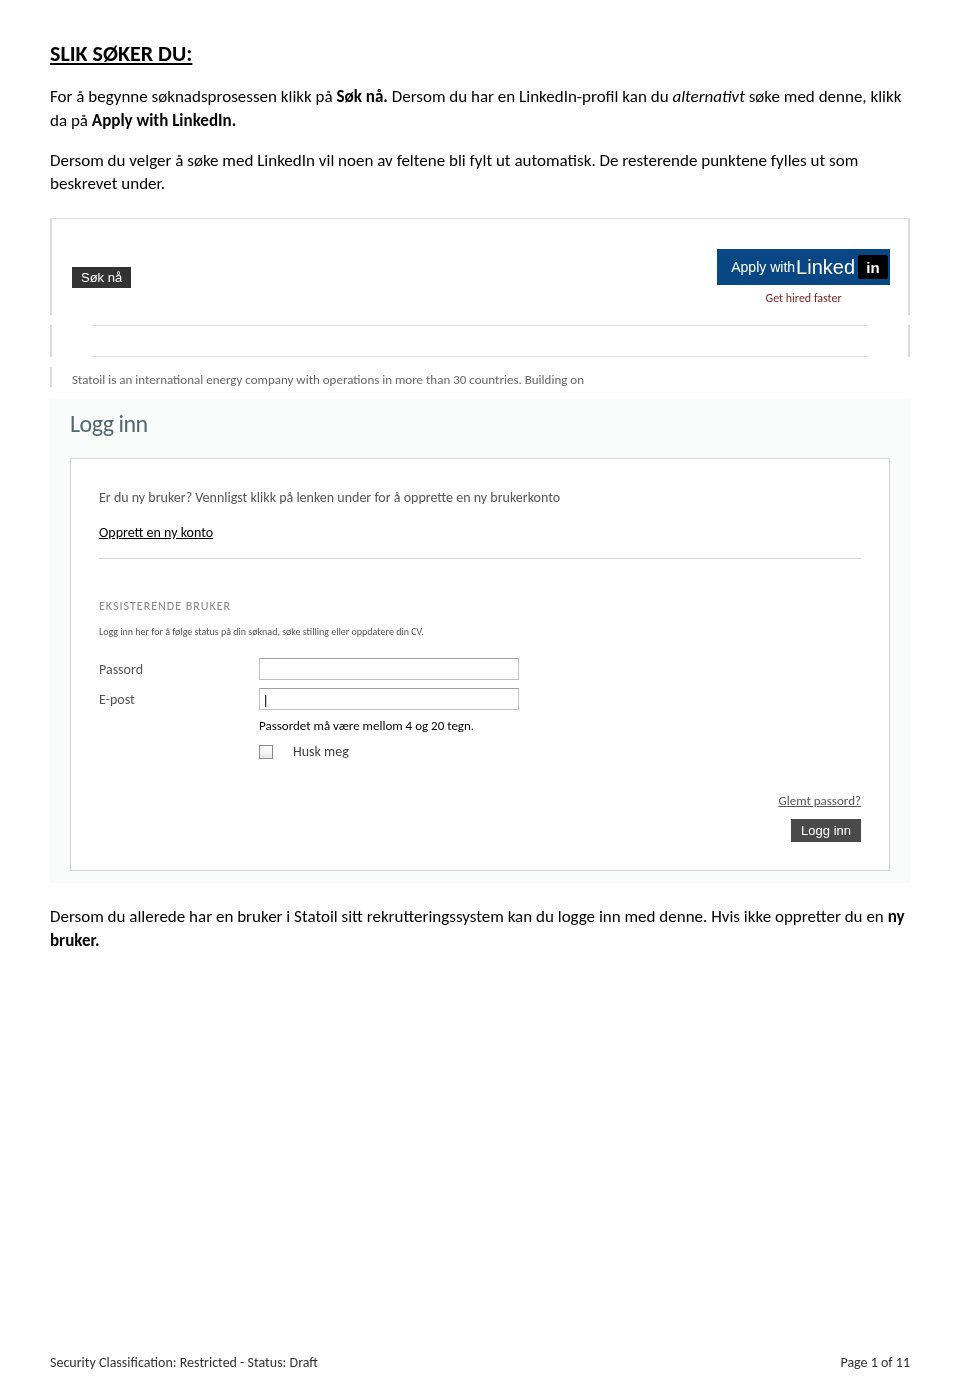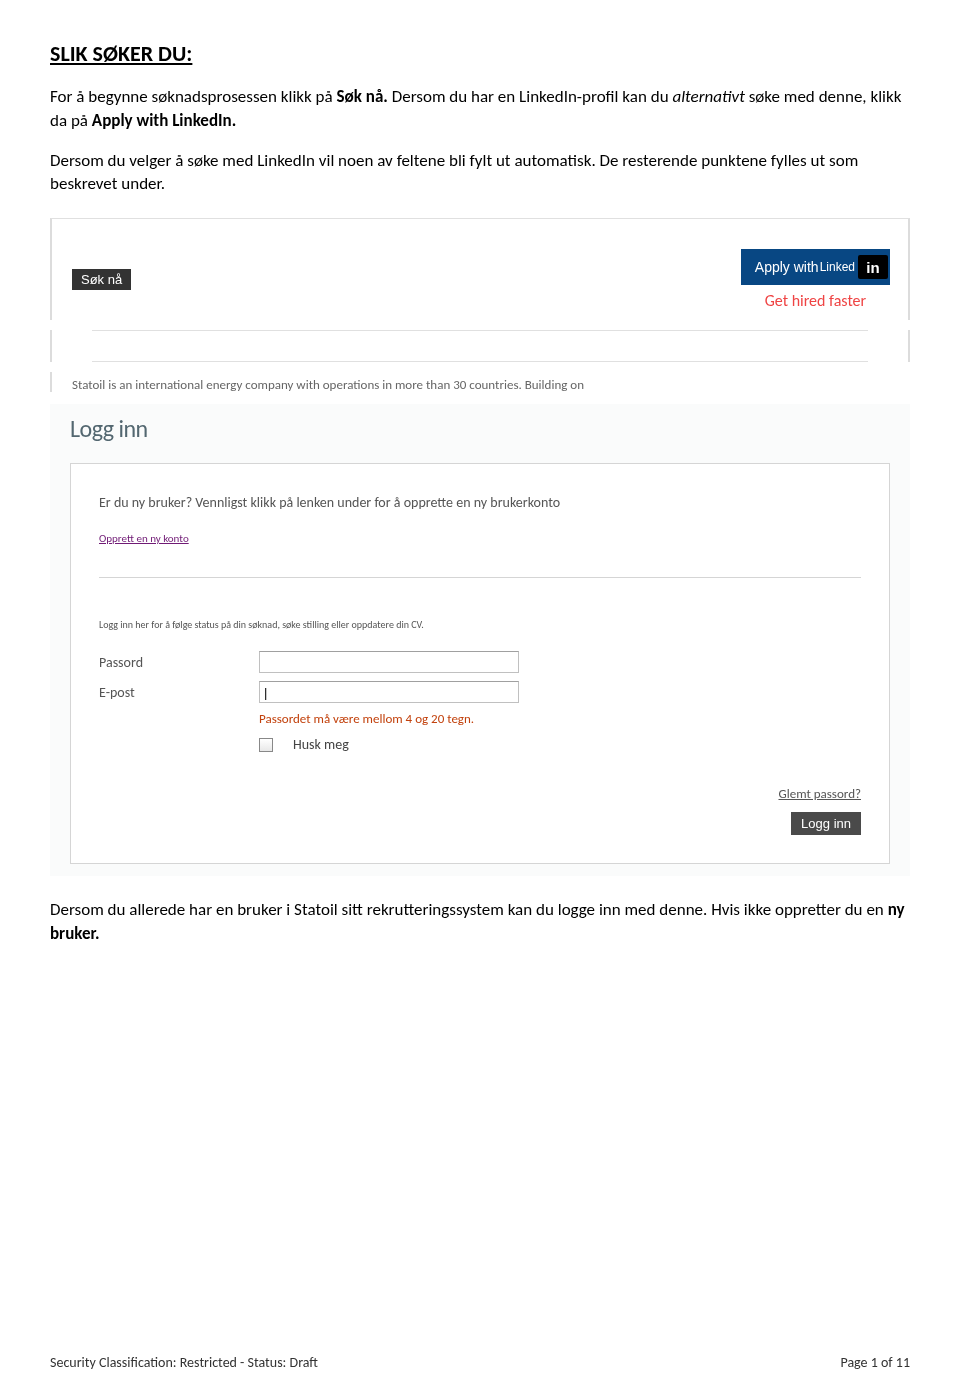--- a/index.html
+++ b/index.html
@@ -56,38 +56,38 @@
       color: #fff;
       font-size: 14px;
       padding: 6px 2px 6px 14px;
       border: none;
       display: inline-flex;
       align-items: center;
       gap: 1px;
       cursor: pointer;
     }
     .linkedin-btn .linkedin-word {
-      font-size: 12px;
+      font-size: 20px;
       font-weight: 500;
     }
     .linkedin-icon {
       width: 30px;
       height: 24px;
       background: #000000;
       border-radius: 2px;
       display: inline-flex;
       align-items: center;
       justify-content: center;
       font-weight: bold;
       font-size: 15px;
       margin-left: 2px;
     }
     .get-hired {
-      font-size: 16px;
-      color: #ef4444;
+      font-size: 12px;
+      color: #7f1d1d;
       margin-top: 6px;
     }
     .s1-divider {
       border-top: 1px solid #e0e0e0;
       border-bottom: 1px solid #e0e0e0;
       margin: 10px 20px;
       padding: 25px 0 5px 0;
     }
     .s1-text {
       font-size: 13px;
@@ -116,26 +116,26 @@
       color: #888;
       letter-spacing: 1px;
       margin-bottom: 12px;
     }
     .ny-bruker-desc {
       font-size: 14px;
       color: #555;
       margin-bottom: 16px;
     }
     .link-underline {
-      font-size: 11px;
-      color: #701a75;
+      font-size: 14px;
+      color: #000000;
       text-decoration: underline;
       cursor: pointer;
       display: inline-block;
-      margin-bottom: 24px;
+      margin-bottom: 9px;
     }
     .hr-line {
       border: none;
       border-top: 1px solid #d5d5d5;
       margin: 8px 0 40px 0;
     }
     .eksisterende-desc {
       font-size: 10px;
       color: #555;
       margin-bottom: 20px;
@@ -154,21 +154,21 @@
       width: 260px;
       height: 22px;
       border: 1px solid #c0c0c0;
       border-top-color: #a0a0a0;
       padding: 2px 4px;
       font-size: 13px;
     }
     .form-hint {
       margin-left: 160px;
       font-size: 13px;
-      color: #c2410c;
+      color: #000000;
       margin-bottom: 10px;
     }
     .checkbox-row {
       margin-left: 160px;
       display: flex;
       align-items: center;
       gap: 20px;
       margin-bottom: 30px;
     }
     .checkbox {
@@ -248,20 +248,21 @@
     </div>
     <div class="s1-text s1-left-border">Statoil is an international energy company with operations in more than 30 countries. Building on</div>
   </div>
 
   <div class="login-panel">
     <div class="login-title">Logg inn</div>
     <div class="login-box">
       <div class="ny-bruker-desc">Er du ny bruker? Vennligst klikk på lenken under for å opprette en ny brukerkonto</div>
       <a class="link-underline">Opprett en ny konto</a>
       <hr class="hr-line">
+      <div class="section-label">EKSISTERENDE BRUKER</div>
       <div class="eksisterende-desc">Logg inn her for å følge status på din søknad, søke stilling eller oppdatere din CV.</div>
 
       <div class="form-row">
         <div class="form-label">Passord</div>
         <input type="password" class="form-input" style="">
       </div>
       <div class="form-row">
         <div class="form-label">E-post</div>
         <input type="text" class="form-input" value="|" style="">
       </div>

